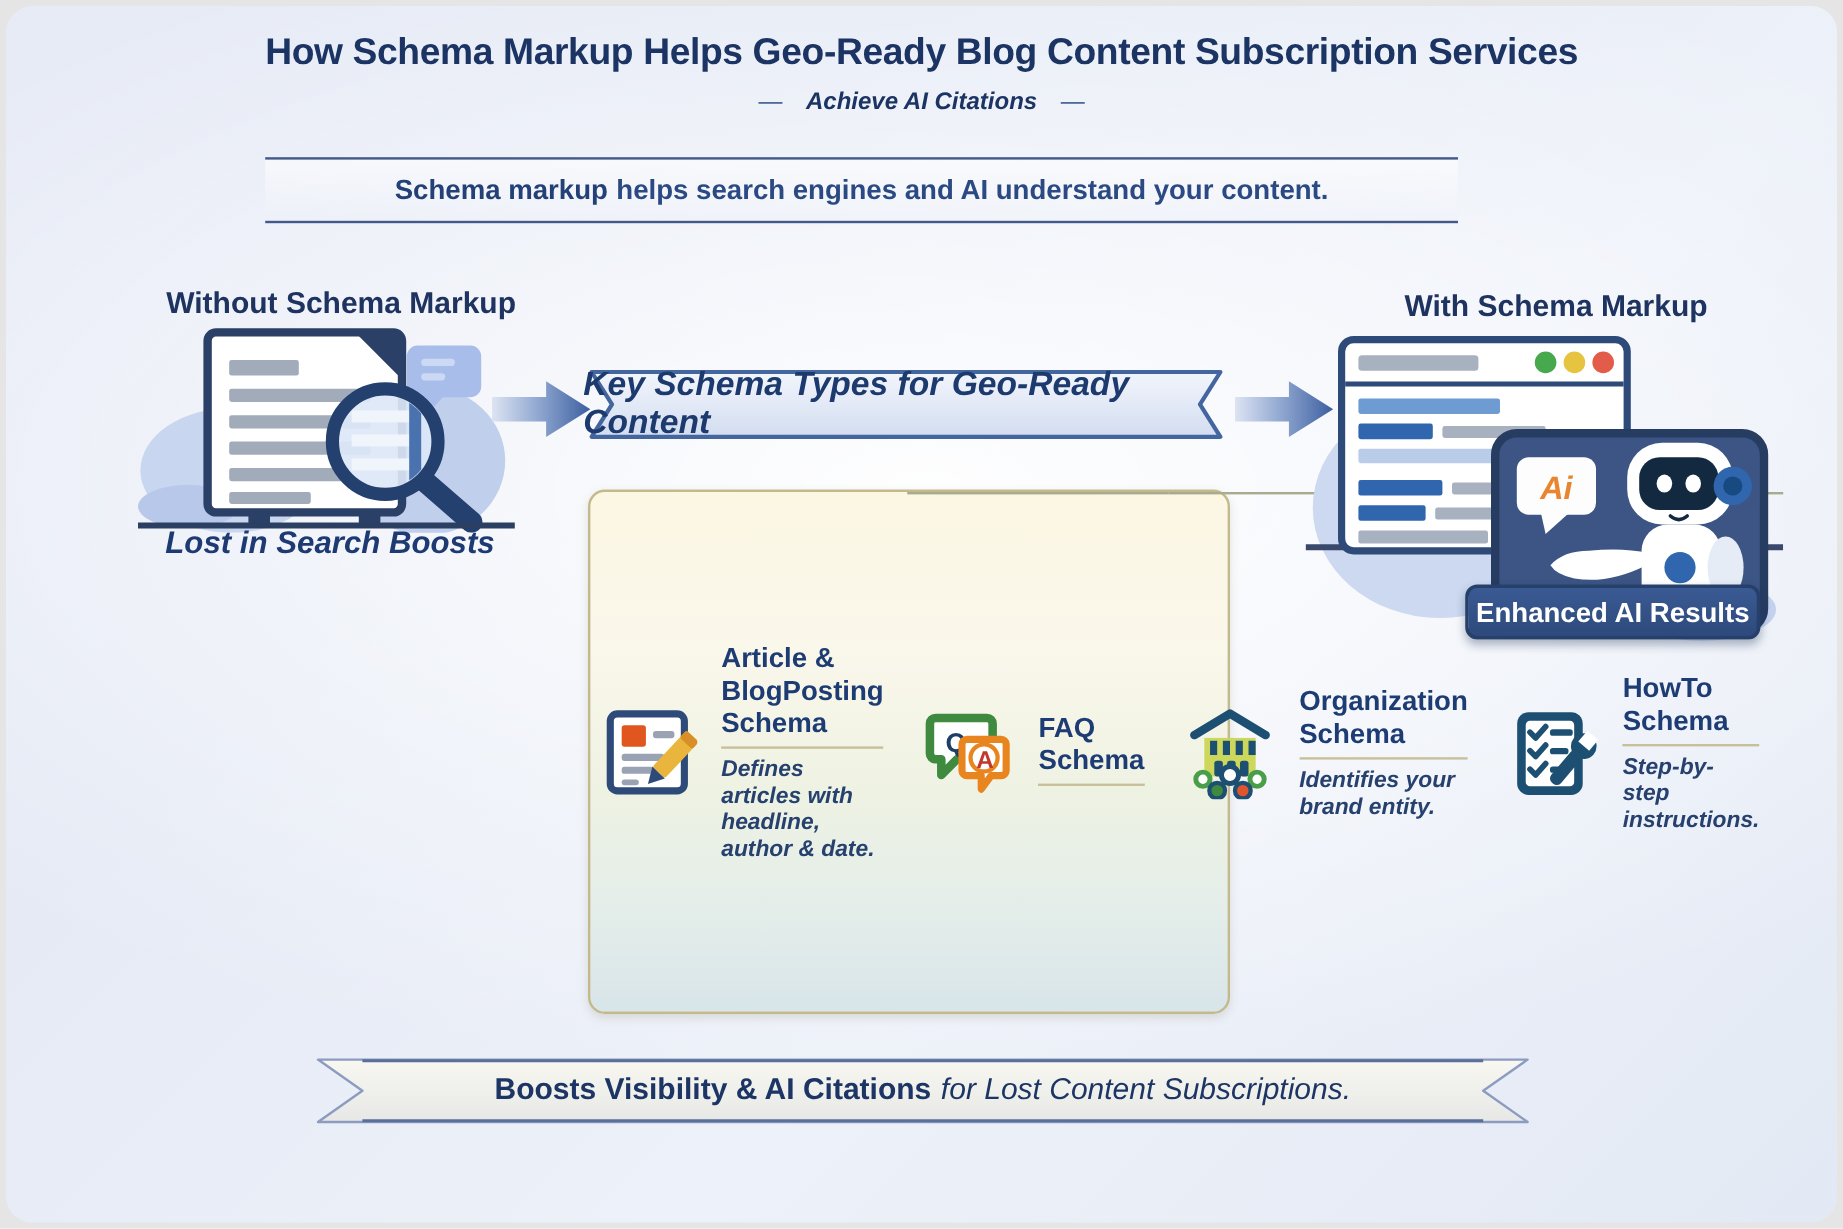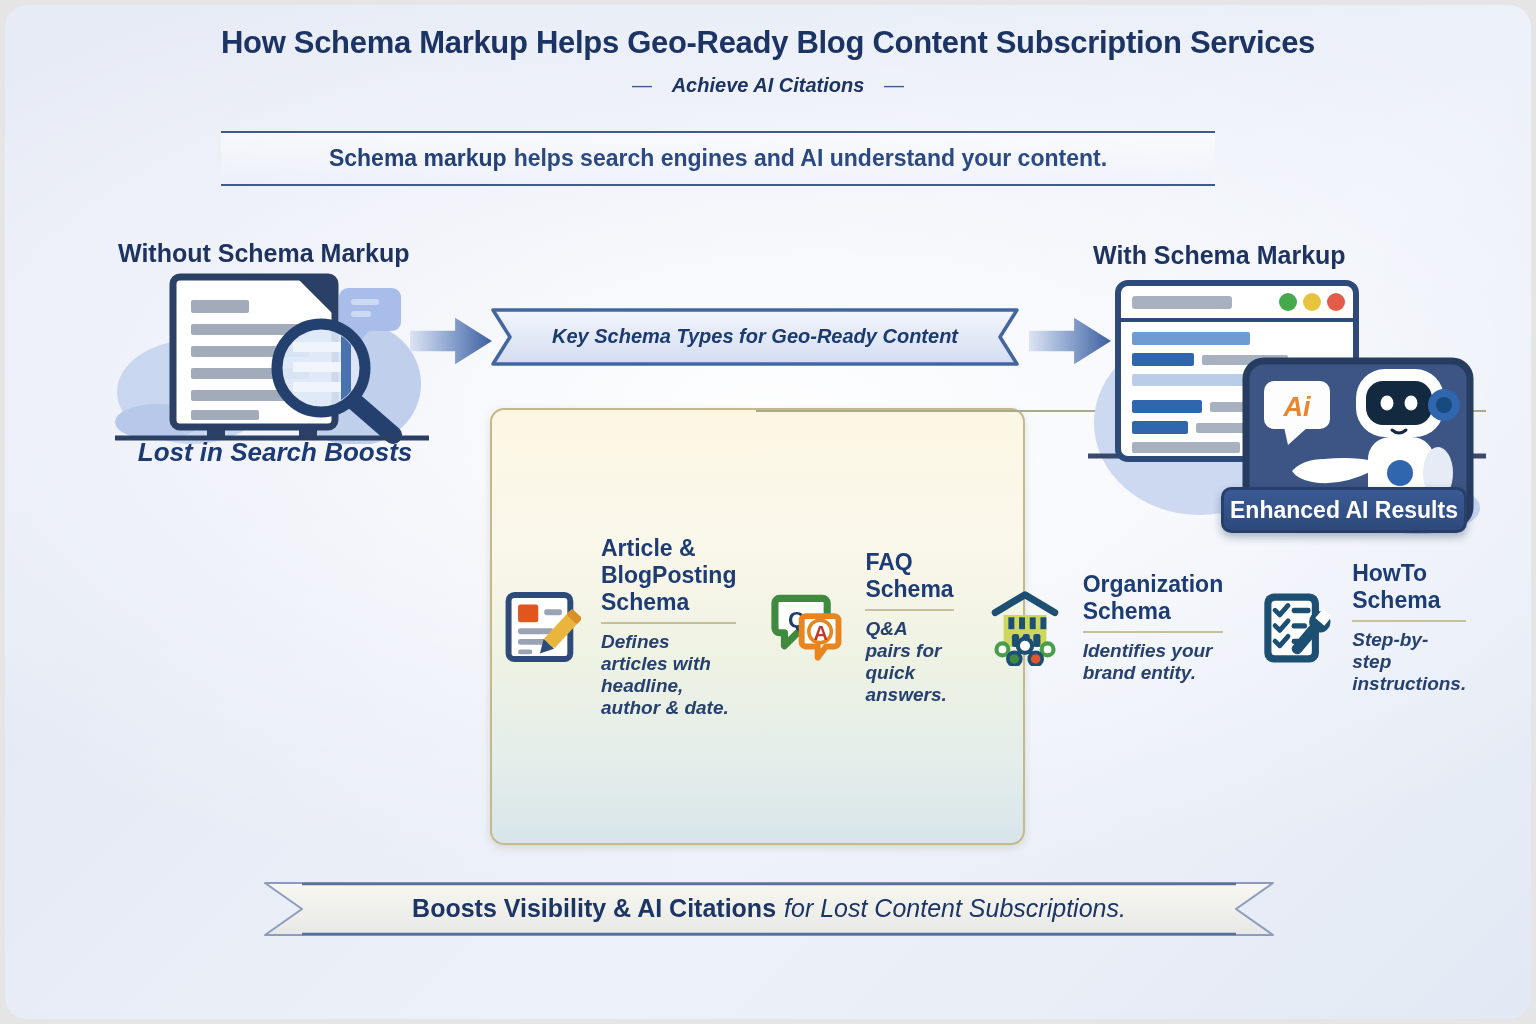--- a/index.html
+++ b/index.html
@@ -27,21 +27,21 @@
   .subtitle-bar {
     position:absolute; left:221px; top:131px; width:994px; height:51px;
     border-top:2px solid #42598a; border-bottom:2px solid #42598a;
     background:linear-gradient(180deg, rgba(255,255,255,0.55), rgba(235,239,248,0.35));
     display:flex; align-items:center; justify-content:center;
     font-size:23px; color:#2b4a84; font-weight:600;
   }
   .subtitle-bar b { font-weight:800; color:#234077; padding-right:7px; }
   
   .side-heading {
-    position:absolute; text-align:left; font-size:25px; color:#1e3360; font-weight:700;
+    position:absolute; text-align:right; font-size:25px; color:#1e3360; font-weight:700;
   }
   .side-heading .xb { font-weight:800; }
   .heading-without { left:118px; top:239px; width:312px; }
   .heading-with   { left:1093px; top:241px; width:330px; }
   .caption-lost {
     position:absolute; left:110px; top:437px; width:330px; text-align:center;
     font-size:26px; font-weight:bold; font-style:italic; color:#1d3a72;
   }
   
   .flow-arrow {
@@ -49,21 +49,21 @@
     background:linear-gradient(90deg,#dde4f3 0%,#93aad2 45%,#3d5fa0 100%);
     clip-path:polygon(0 31%,55% 31%,55% 7%,100% 50%,55% 93%,55% 69%,0 69%);
   }
   .arrow1 { left:410px; top:314px; }
   .arrow2 { left:1029px; top:314px; }
   
   .key-banner { position:absolute; left:486px; top:305px; width:538px; height:64px; }
   .key-banner svg { position:absolute; inset:0; }
   .key-banner-label {
     position:absolute; inset:0; display:flex; align-items:center; justify-content:center;
-    font-size:20px; font-weight:bold; font-style:italic; color:#1c3a6e; padding-bottom:2px;
+    font-size:28px; font-weight:bold; font-style:italic; color:#1c3a6e; padding-bottom:2px;
   }
   
   .schema-box {
     position:absolute; left:490px; top:408px; width:535px; height:437px;
     border:2px solid #c3b98b; border-radius:14px; box-sizing:border-box;
     background:linear-gradient(180deg,#fcf7e3 0%,#faf7eb 30%,#eef2e3 58%,#e3edea 82%,#d8e5e9 100%);
     box-shadow:0 3px 8px rgba(110,110,80,0.18);
     display:flex; flex-direction:row;
   }
   .schema-row {
@@ -205,21 +205,20 @@
         <svg viewBox="0 0 64 64">
           <path d="M9 7 H45 a4 4 0 0 1 4 4 V32 a4 4 0 0 1 -4 4 H24 L13 47 V36 H9 a4 4 0 0 1 -4 -4 V11 a4 4 0 0 1 4 -4 Z" fill="#ffffff" stroke="#3f8a3f" stroke-width="6" stroke-linejoin="round"></path>
           <text x="16" y="31" font-size="19" font-weight="bold" fill="#1d3f66">Q</text>
           <path d="M31 22 H55 a3.5 3.5 0 0 1 3.5 3.5 V44 a3.5 3.5 0 0 1 -3.5 3.5 H48 L41 57 V47.5 H31 a3.5 3.5 0 0 1 -3.5 -3.5 V25.5 a3.5 3.5 0 0 1 3.5 -3.5 Z" fill="#ffffff" stroke="#e8851e" stroke-width="5" stroke-linejoin="round"></path>
           <circle cx="43" cy="35" r="9.5" fill="none" stroke="#e8851e" stroke-width="3"></circle>
           <text x="37.5" y="42" font-size="17" font-weight="bold" fill="#c0392b">A</text>
         </svg>
       </span>
       <div class="schema-text">
         <div class="schema-title">FAQ Schema</div>
-        <div class="schema-desc">Q&amp;A pairs for quick answers.</div>
       </div>
     </div>
 
     <div class="schema-row">
       <span class="schema-icon">
         <svg viewBox="0 0 64 64">
           <path d="M7 19 L32 4 L57 19" fill="none" stroke="#1d4f72" stroke-width="6" stroke-linejoin="round" stroke-linecap="round"></path>
           <rect x="14" y="21" width="36" height="27" fill="#ccd75b"></rect>
           <rect x="18" y="23" width="5" height="10" fill="#1d4f72"></rect>
           <rect x="27" y="23" width="5" height="10" fill="#1d4f72"></rect>

